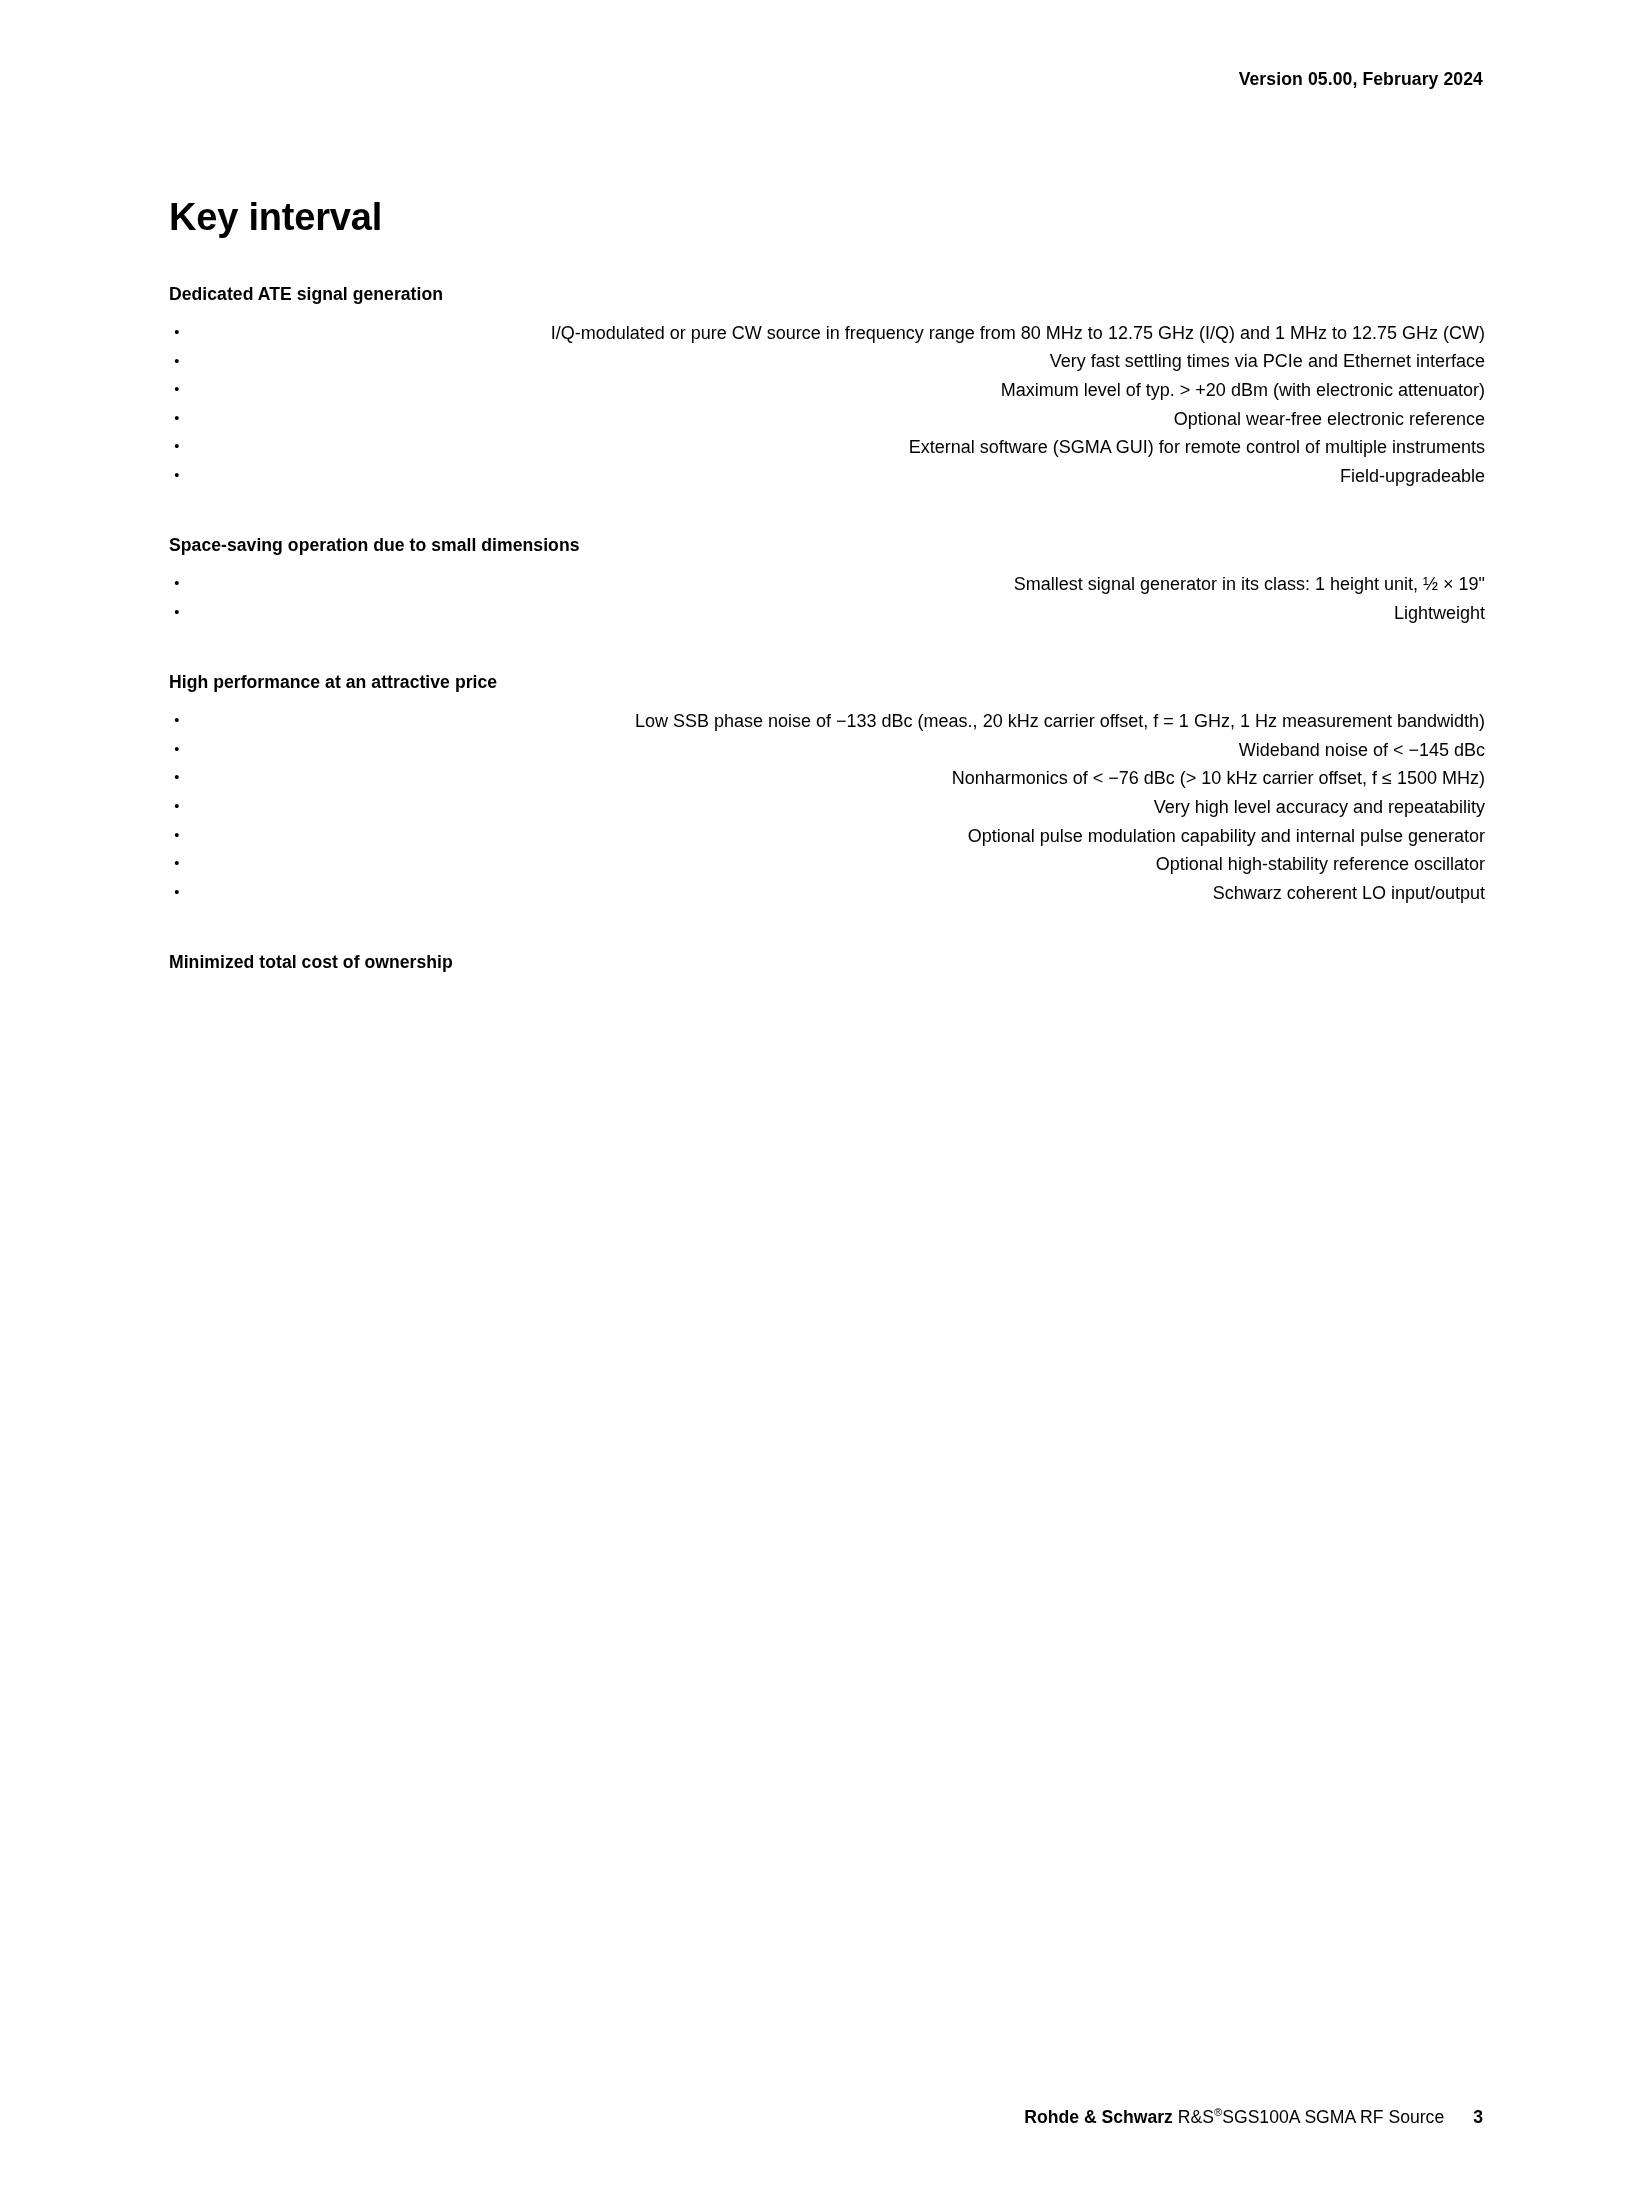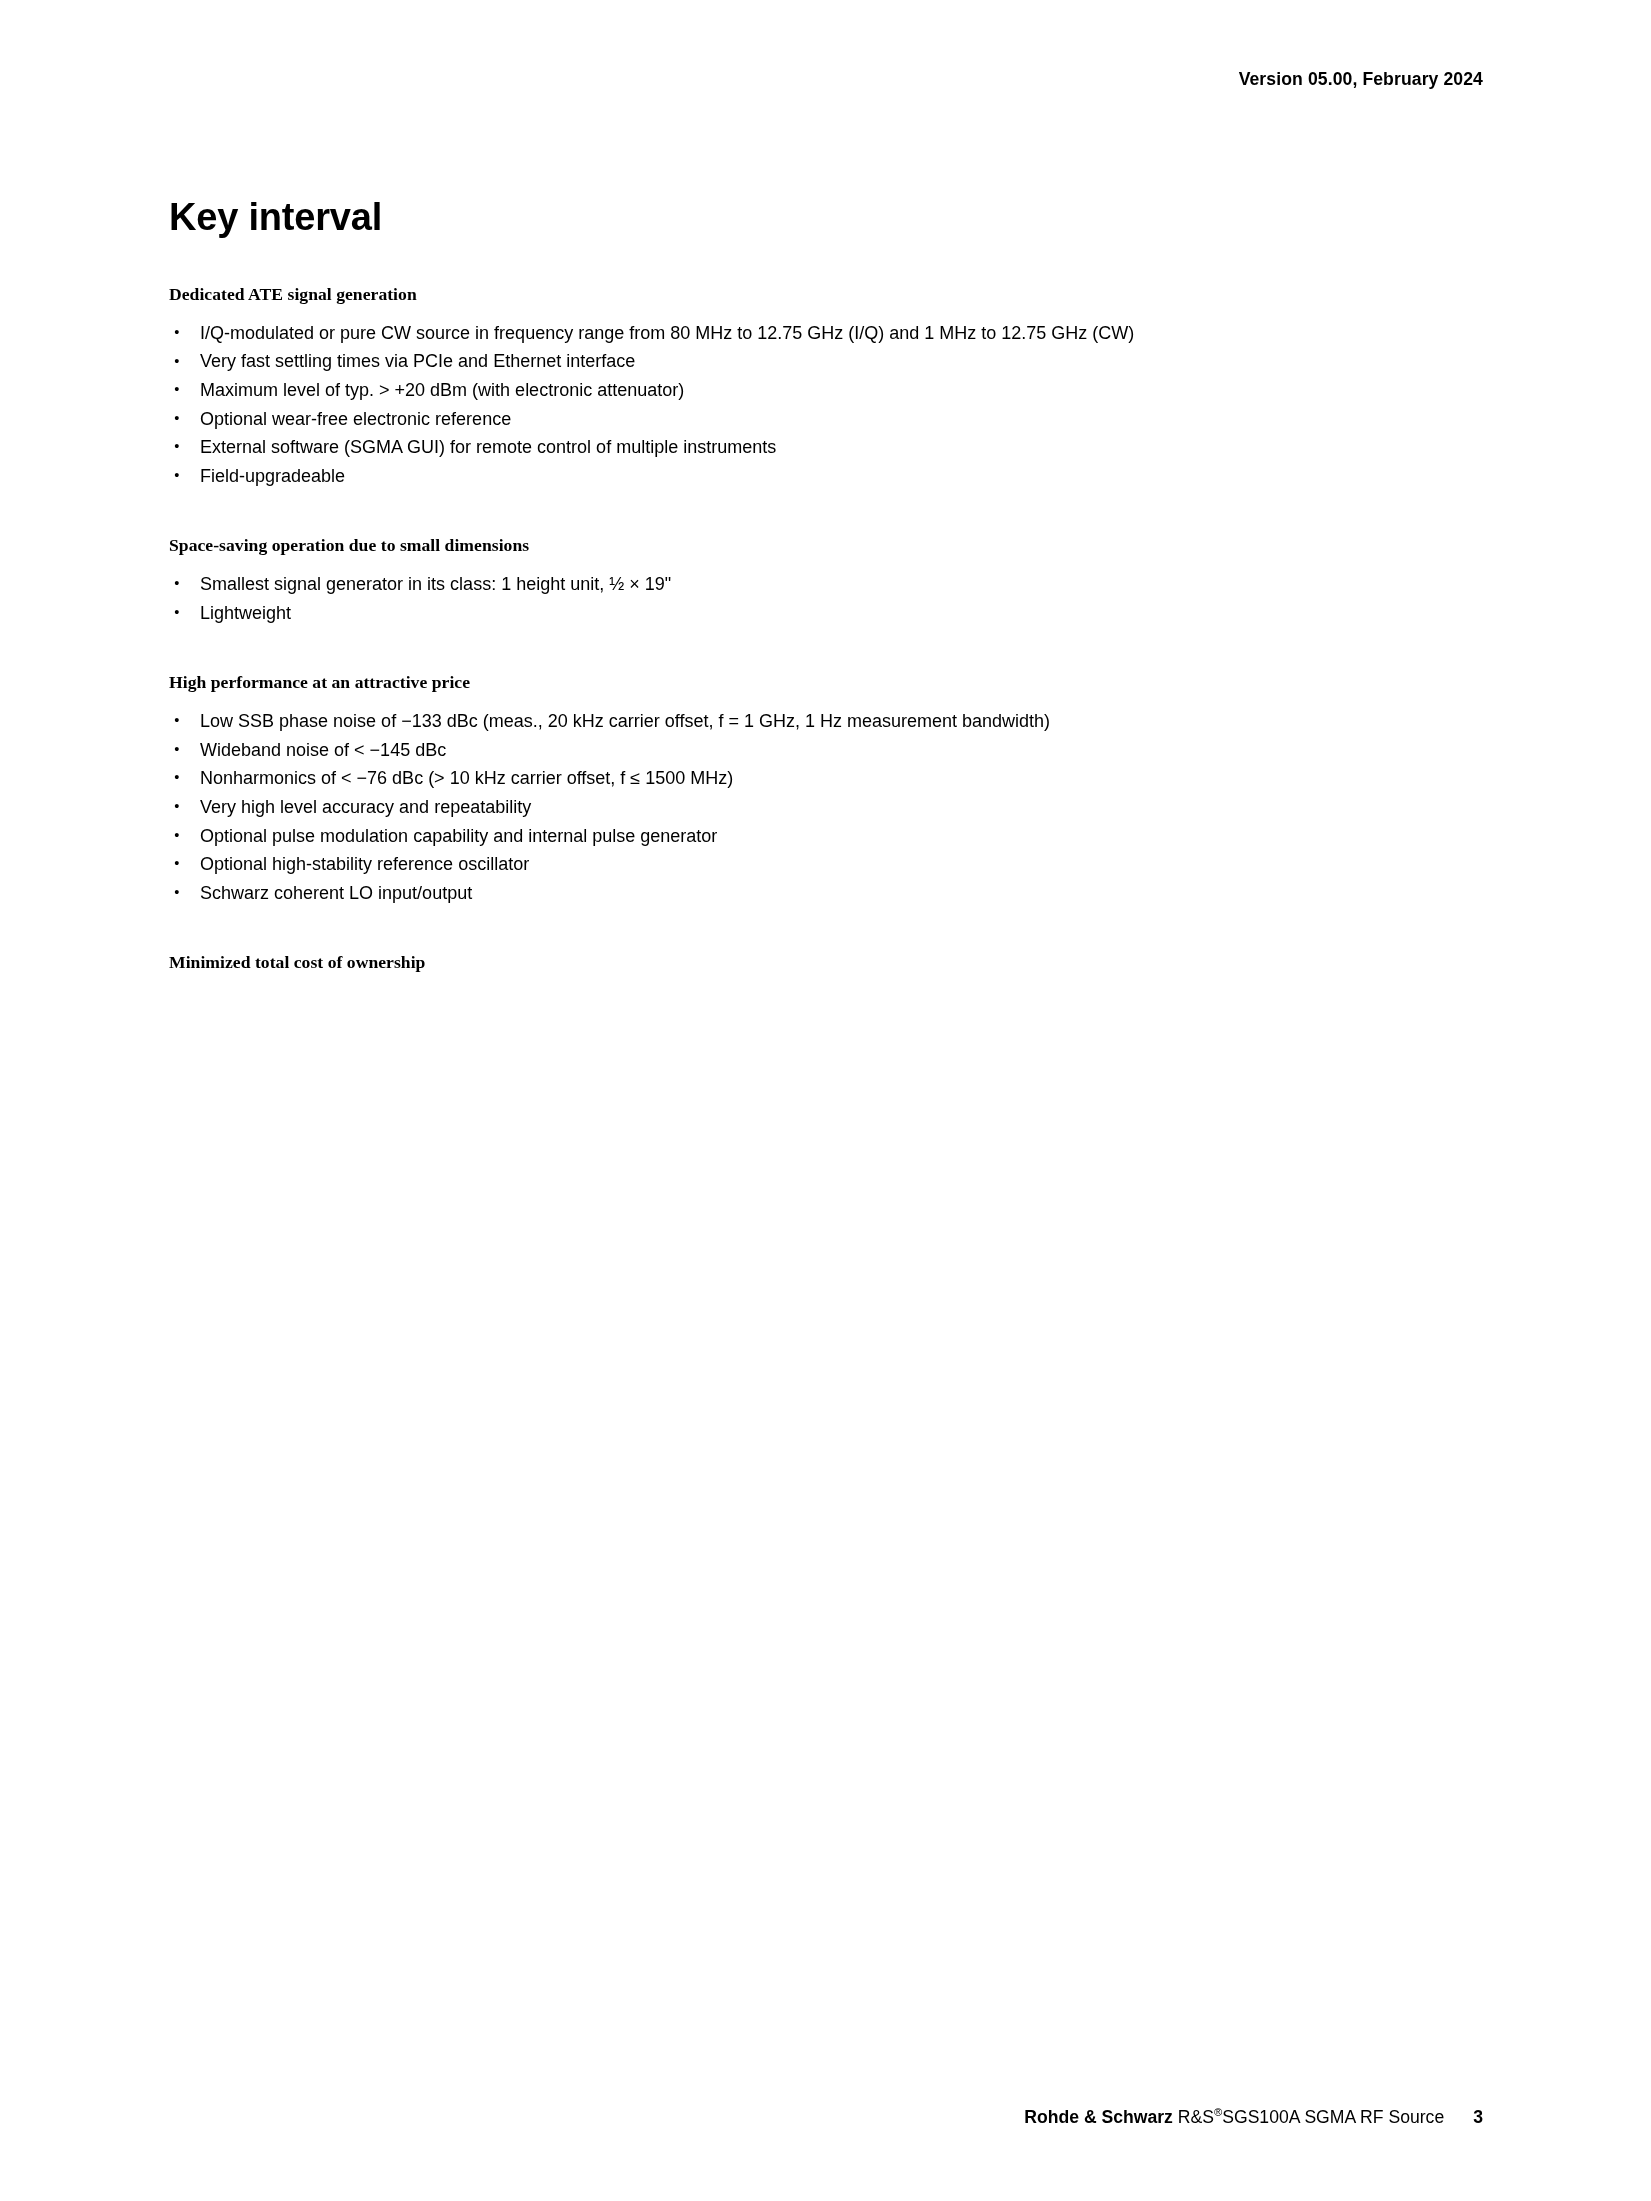--- a/index.html
+++ b/index.html
@@ -46,26 +46,26 @@
     color: #000;
   }
   .section {
     margin-bottom: 0;
   }
   .section-heading {
     font-size: 17.6px;
     font-weight: bold;
     margin: 0 0 13.8px 0;
     letter-spacing: 0.04px;
-    font-family: Liberation Serif, serif;
   }
   ul.bullets {
     list-style: none;
     margin: 0;
     padding: 0;
+    text-align: right;
   }
   ul.bullets li {
     position: relative;
     font-size: 18px;
     line-height: 28.6px;
     padding-left: 31px;
     color: #000;
   }
   ul.bullets li::before {
     content: "\2022";

